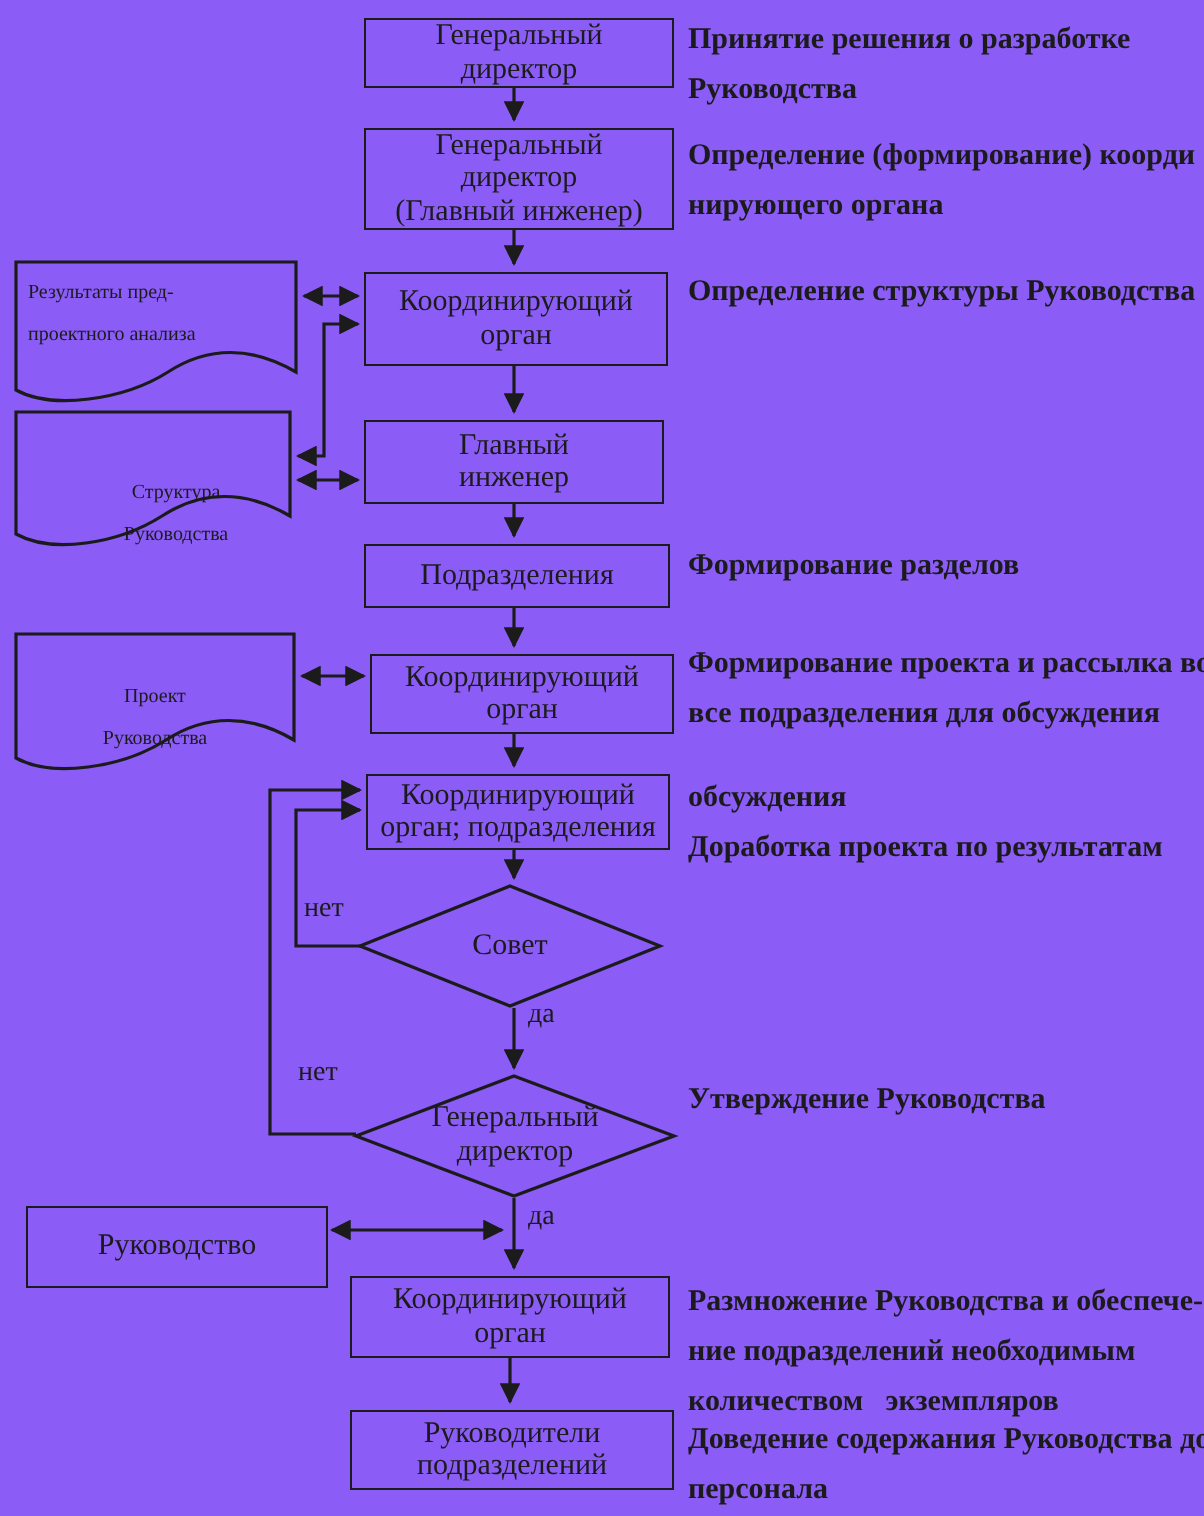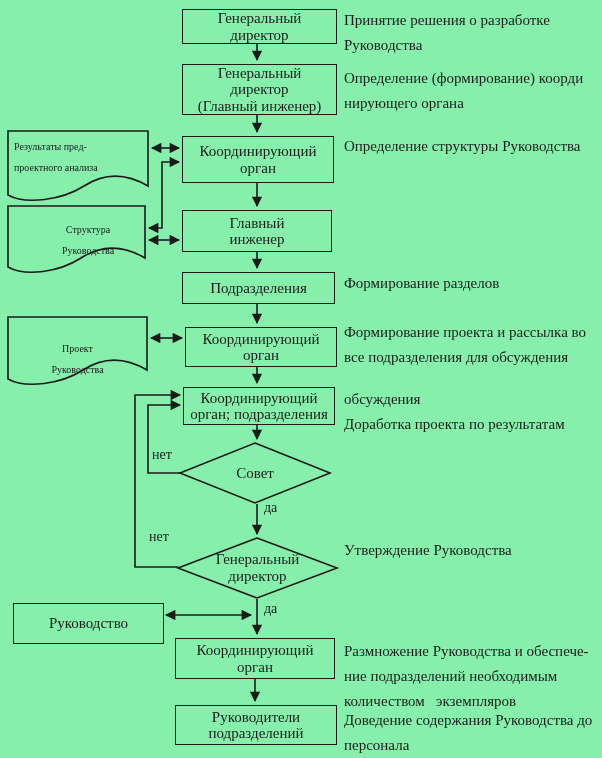--- a/index.html
+++ b/index.html
@@ -1,35 +1,35 @@
 <!DOCTYPE html>
 <html><head>
 <meta charset="utf-8">
 <style>
   html,body{margin:0;padding:0;background:#ffffff;}
   .canvas{
     position:relative;width:602px;height:758px;
-    background:#86efac;color:#1b1b1b;
+    background:#8b5cf6;color:#1b1b1b;
     font-family:"Liberation Serif","DejaVu Serif",serif;
     overflow:hidden;
   }
   .layer{position:absolute;left:0;top:0;width:602px;height:758px;}
   .node{
     position:absolute;border:1.6px solid #1b1b1b;background:transparent;
     display:flex;flex-direction:column;align-items:center;justify-content:center;
     text-align:center;font-size:15px;line-height:1.1;
   }
   .dtext{
     position:absolute;display:flex;flex-direction:column;align-items:center;
     justify-content:center;text-align:left;font-size:15px;line-height:1.12;
   }
   .doc-text{position:absolute;font-size:10px;line-height:21px;}
   .doc-text.center{text-align:center;}
   .ann{position:absolute;left:344px;width:256px;font-size:15px;line-height:25px;}
-  .ann div{white-space:pre;}
+  .ann div{white-space:pre;font-weight:bold;}
   .branch{position:absolute;font-size:14px;line-height:15px;}
 </style>
 </head>
 <body>
 
 <div class="canvas">
 
   <svg class="layer" width="602" height="758" viewBox="0 0 602 758" fill="none" stroke="#1b1b1b" stroke-width="1.6">
     <defs>
       <marker id="ah" viewBox="0 0 10 10" refX="9" refY="5" markerWidth="8" markerHeight="6.5" orient="auto-start-reverse">
@@ -123,21 +123,21 @@
   <div class="dtext" style="left:178px;top:538px;width:159px;height:60px">
       <div>Генеральный</div>
       <div>директор</div>
     </div>
 
   <div class="doc-text" style="left:14px;top:136px;width:130px">
       <div>Результаты пред-</div>
       <div>проектного анализа</div>
     </div>
 
-  <div class="doc-text center" style="left:8px;top:219px;width:160px">
+  <div class="doc-text center" style="left:8px;top:236px;width:160px">
       <div>Структура</div>
       <div>Руководства</div>
     </div>
 
   <div class="doc-text center" style="left:8px;top:338px;width:139px">
       <div>Проект</div>
       <div>Руководства</div>
     </div>
 
   <div class="branch" style="left:152px;top:447px">нет</div>

